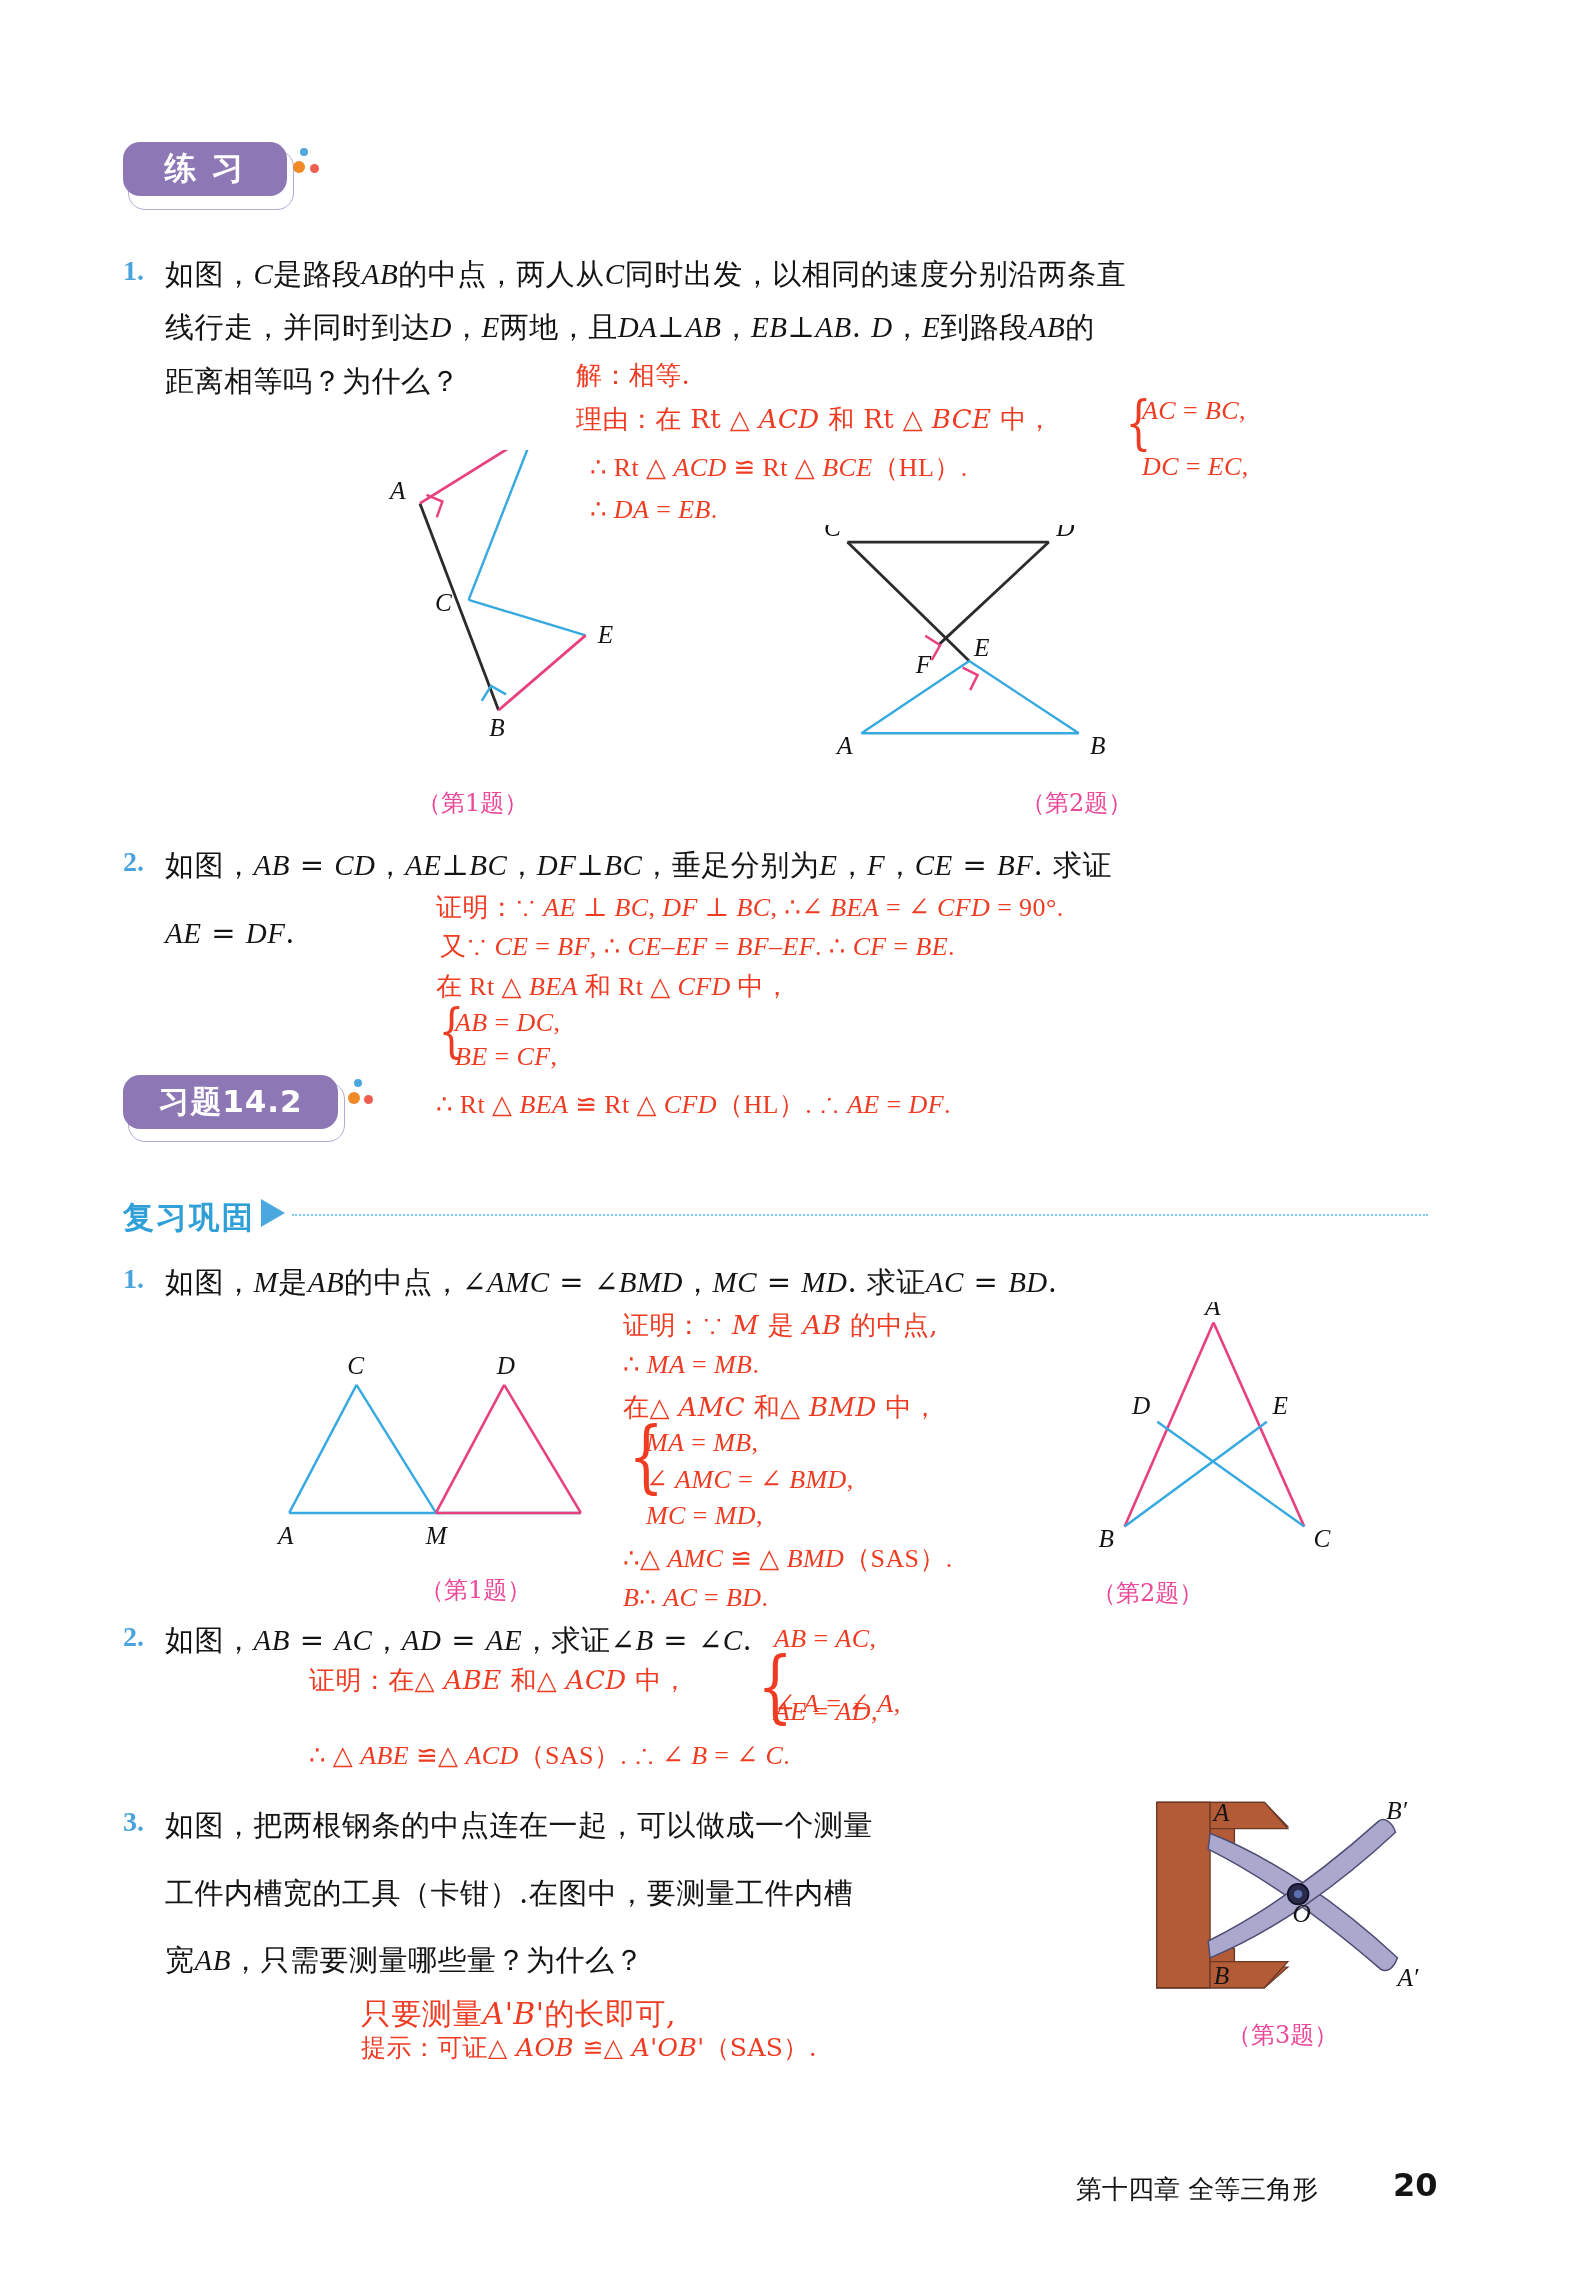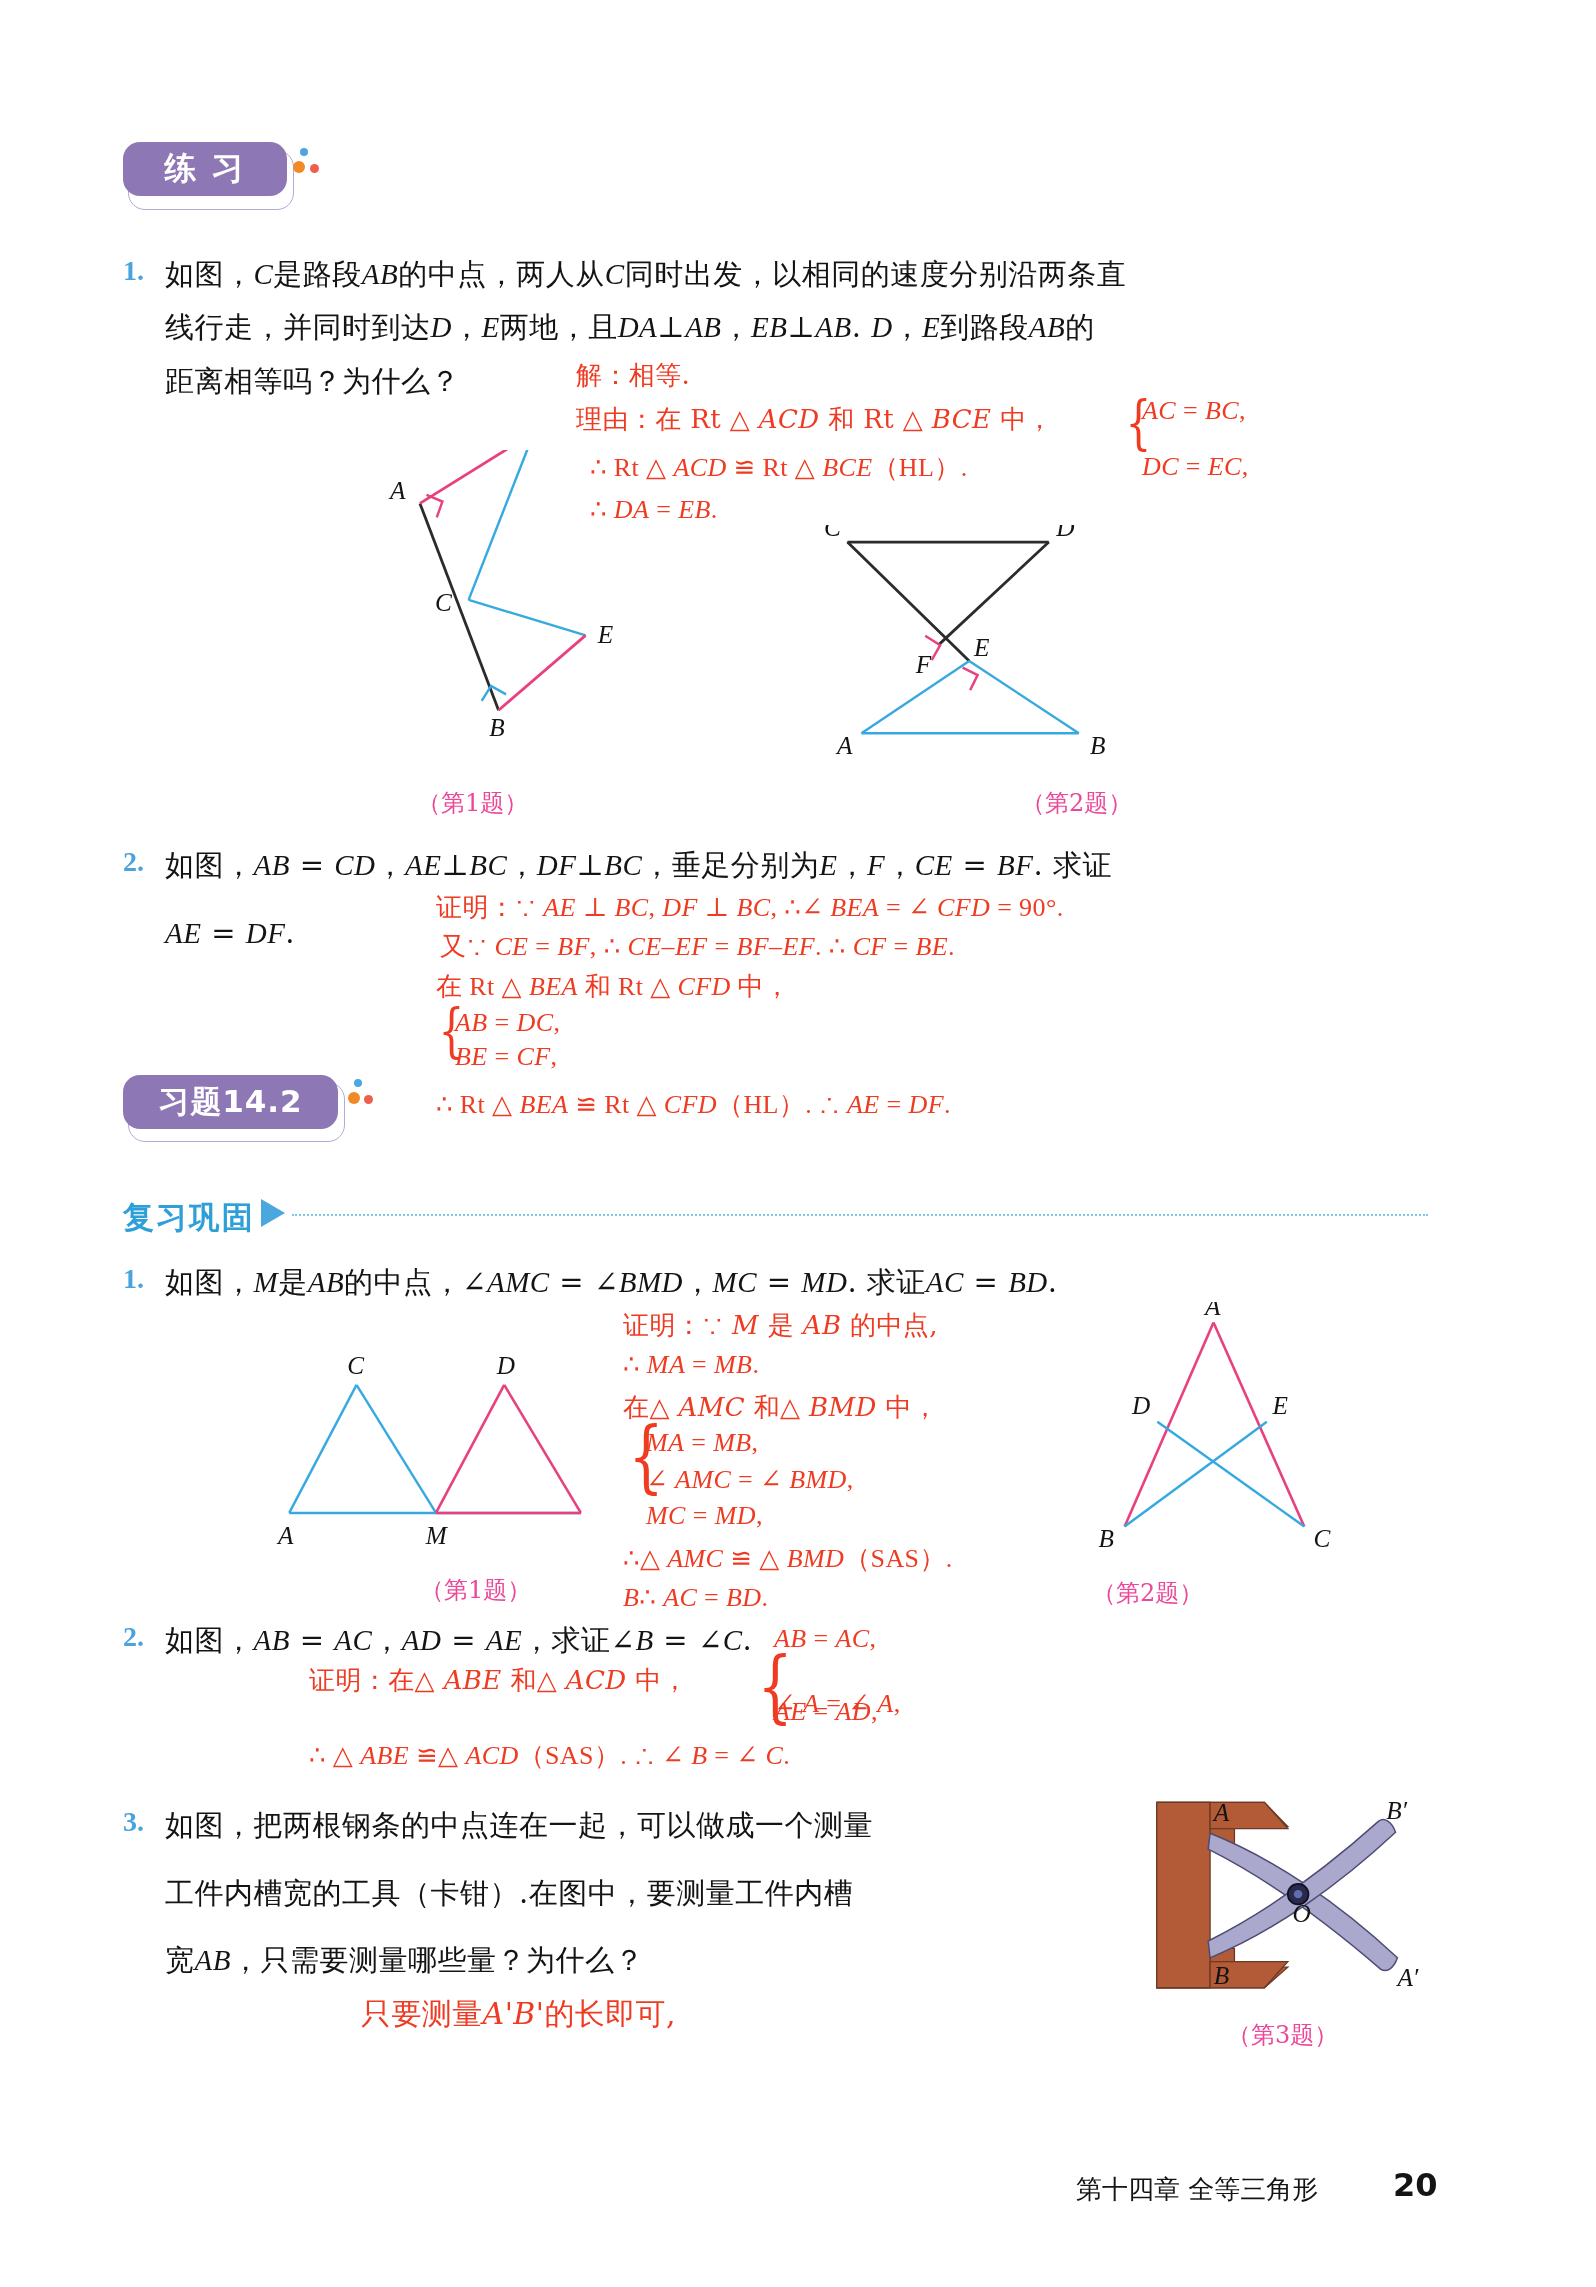--- a/index.html
+++ b/index.html
@@ -262,20 +262,21 @@
   <div class="red" style="left:774px;top:1660px;margin-top:28px;">∠ <i>A</i> = ∠ <i>A</i>,</div>
   <div class="red" style="left:774px;top:1697px;"><i>AE</i> = <i>AD</i>,</div>
   <div class="red" style="left:309px;top:1738px;">∴ △ <i>ABE</i> ≌△ <i>ACD</i>（SAS）. ∴ ∠ <i>B</i> = ∠ <i>C</i>.</div>
 
   <div class="qnum" style="left:123px;top:1806px;">3.</div>
   <div class="qtext" style="left:165px;top:1806px;">如图，把两根钢条的中点连在一起，可以做成一个测量</div>
   <div class="qtext" style="left:165px;top:1874px;">工件内槽宽的工具（卡钳）.在图中，要测量工件内槽</div>
   <div class="qtext" style="left:165px;top:1941px;">宽<i>AB</i>，只需要测量哪些量？为什么？</div>
 
   <div class="red cn" style="left:361px;top:1994px;font-size:30px;">只要测量<i>A'B'</i>的长即可,</div>
+  <div class="red cn" style="left:361px;top:2031px;font-size:25px;">提示：可证△ <i>AOB</i> ≌△ <i>A'OB'</i>（SAS）.</div>
 
   <svg class="abs" style="left:1152px;top:1791px;" width="281" height="225" viewBox="0 0 300 240">
 
     <path d="M5,12 L120,12 L145,38 L88,38 L88,58 L62,58 L62,12
              M5,12 L5,210 L62,210 L62,168 L88,168 L88,188 L145,188 L120,210 L5,210 Z" fill="#b35a37" stroke="#6a3a27" stroke-width="1.4"></path>
     <rect x="5" y="12" width="57" height="198" fill="#b35a37" stroke="#6a3a27" stroke-width="1.4"></rect>
     <polygon points="5,12 120,12 145,40 62,40 62,12" fill="#b35a37" stroke="#6a3a27" stroke-width="1.4"></polygon>
     <polygon points="5,210 120,210 145,182 62,182 62,210" fill="#b35a37" stroke="#6a3a27" stroke-width="1.4"></polygon>
 
     <path d="M62,45 C130,72 200,120 262,178 C258,190 250,194 244,190

